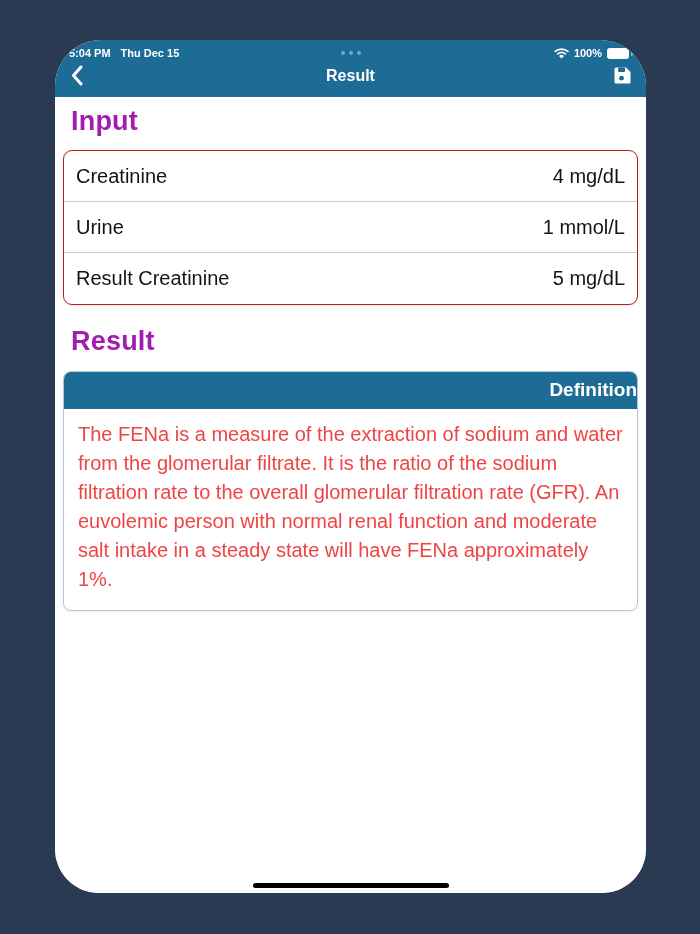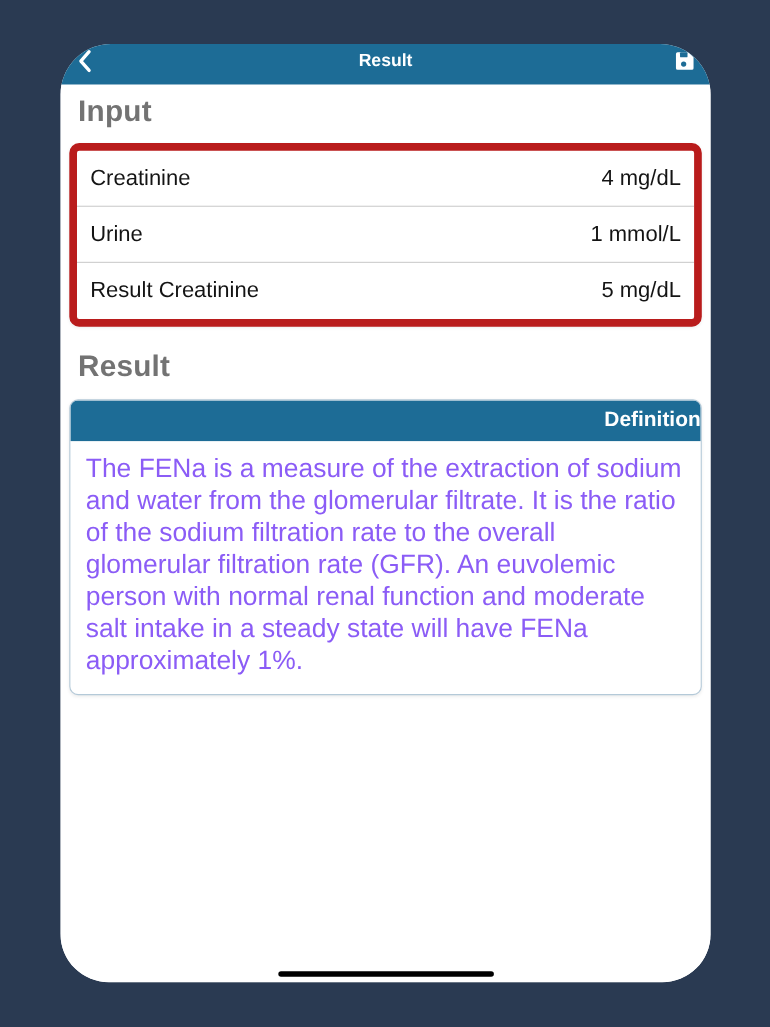--- a/index.html
+++ b/index.html
@@ -72,28 +72,28 @@
   
   .content {
     flex: 1;
     background: #ffffff;
     padding: 0 8px;
     position: relative;
   }
   .section-heading {
     font-size: 27px;
     font-weight: bold;
-    color: #737373;
+    color: #a21caf;
     margin: 9px 0 13px 8px;
     letter-spacing: 0.2px;
   }
   .section-heading.second { margin-top: 21px; }
   .card {
     background: #ffffff;
-    border: 7px solid #b91c1c;
+    border: 1px solid #b91c1c;
     border-radius: 9px;
     box-shadow: 0 1px 3px rgba(0,0,0,0.07);
     overflow: hidden;
   }
   .input-row {
     height: 51px;
     display: flex;
     justify-content: space-between;
     align-items: center;
     padding: 0 12px;
@@ -114,23 +114,23 @@
   .card-blue-header {
     background: #1d6c96;
     color: #ffffff;
     text-align: right;
     font-size: 19px;
     font-weight: bold;
     padding: 7px 0 8px 0;
   }
   .definition-body {
     padding: 11px 14px 16px 14px;
-    font-size: 24px;
+    font-size: 20px;
     line-height: 29px;
-    color: #8b5cf6;
+    color: #ef4444;
   }
   .fena-card { margin-top: 21px; }
   .fena-value {
     text-align: center;
     font-size: 20px;
     color: #141414;
     padding: 15px 0 19px 0;
   }
   .home-indicator {
     position: absolute;
@@ -143,20 +143,42 @@
     border-radius: 3px;
     cursor: grab;
   }
 </style>
 </head>
 <body>
 
 <div class="screen">
 
   <div class="top-header">
+    <div class="statusbar">
+      <div class="sb-left">
+        <span>5:04 PM</span>
+        <span>Thu Dec 15</span>
+      </div>
+      <div class="sb-center">
+        <span class="dot"></span>
+        <span class="dot"></span>
+        <span class="dot"></span>
+      </div>
+      <div class="sb-right">
+        <span style="display:flex;">
+          <svg width="15" height="11" viewBox="0 0 15 11">
+            <path d="M1.1 3.4 A10 10 0 0 1 13.9 3.4" stroke="#ffffff" stroke-width="1.6" fill="none" stroke-linecap="round"></path>
+            <path d="M3.6 5.9 A6.3 6.3 0 0 1 11.4 5.9" stroke="#ffffff" stroke-width="1.6" fill="none" stroke-linecap="round"></path>
+            <path d="M7.5 10.6 L10 7.9 A3.6 3.6 0 0 0 5 7.9 Z" fill="#ffffff"></path>
+          </svg>
+        </span>
+        <span>100%</span>
+        <span class="battery"></span>
+      </div>
+    </div>
     <div class="navbar">
       <span class="nav-back">
         <svg width="13" height="21" viewBox="0 0 13 21">
           <path d="M11 2 L3.5 10.5 L11 19" stroke="#ffffff" stroke-width="3" fill="none" stroke-linecap="round" stroke-linejoin="round"></path>
         </svg>
       </span>
       <span class="nav-title">Result</span>
       <span class="nav-save">
         <svg width="19" height="19" viewBox="0 0 19 19">
           <path d="M2.5 1.5 h11.5 l4.5 4.5 v10 a1.5 1.5 0 0 1 -1.5 1.5 h-13 a1.5 1.5 0 0 1 -1.5 -1.5 v-13 a1.5 1.5 0 0 1 1.5 -1.5 z" fill="#ffffff"></path>

